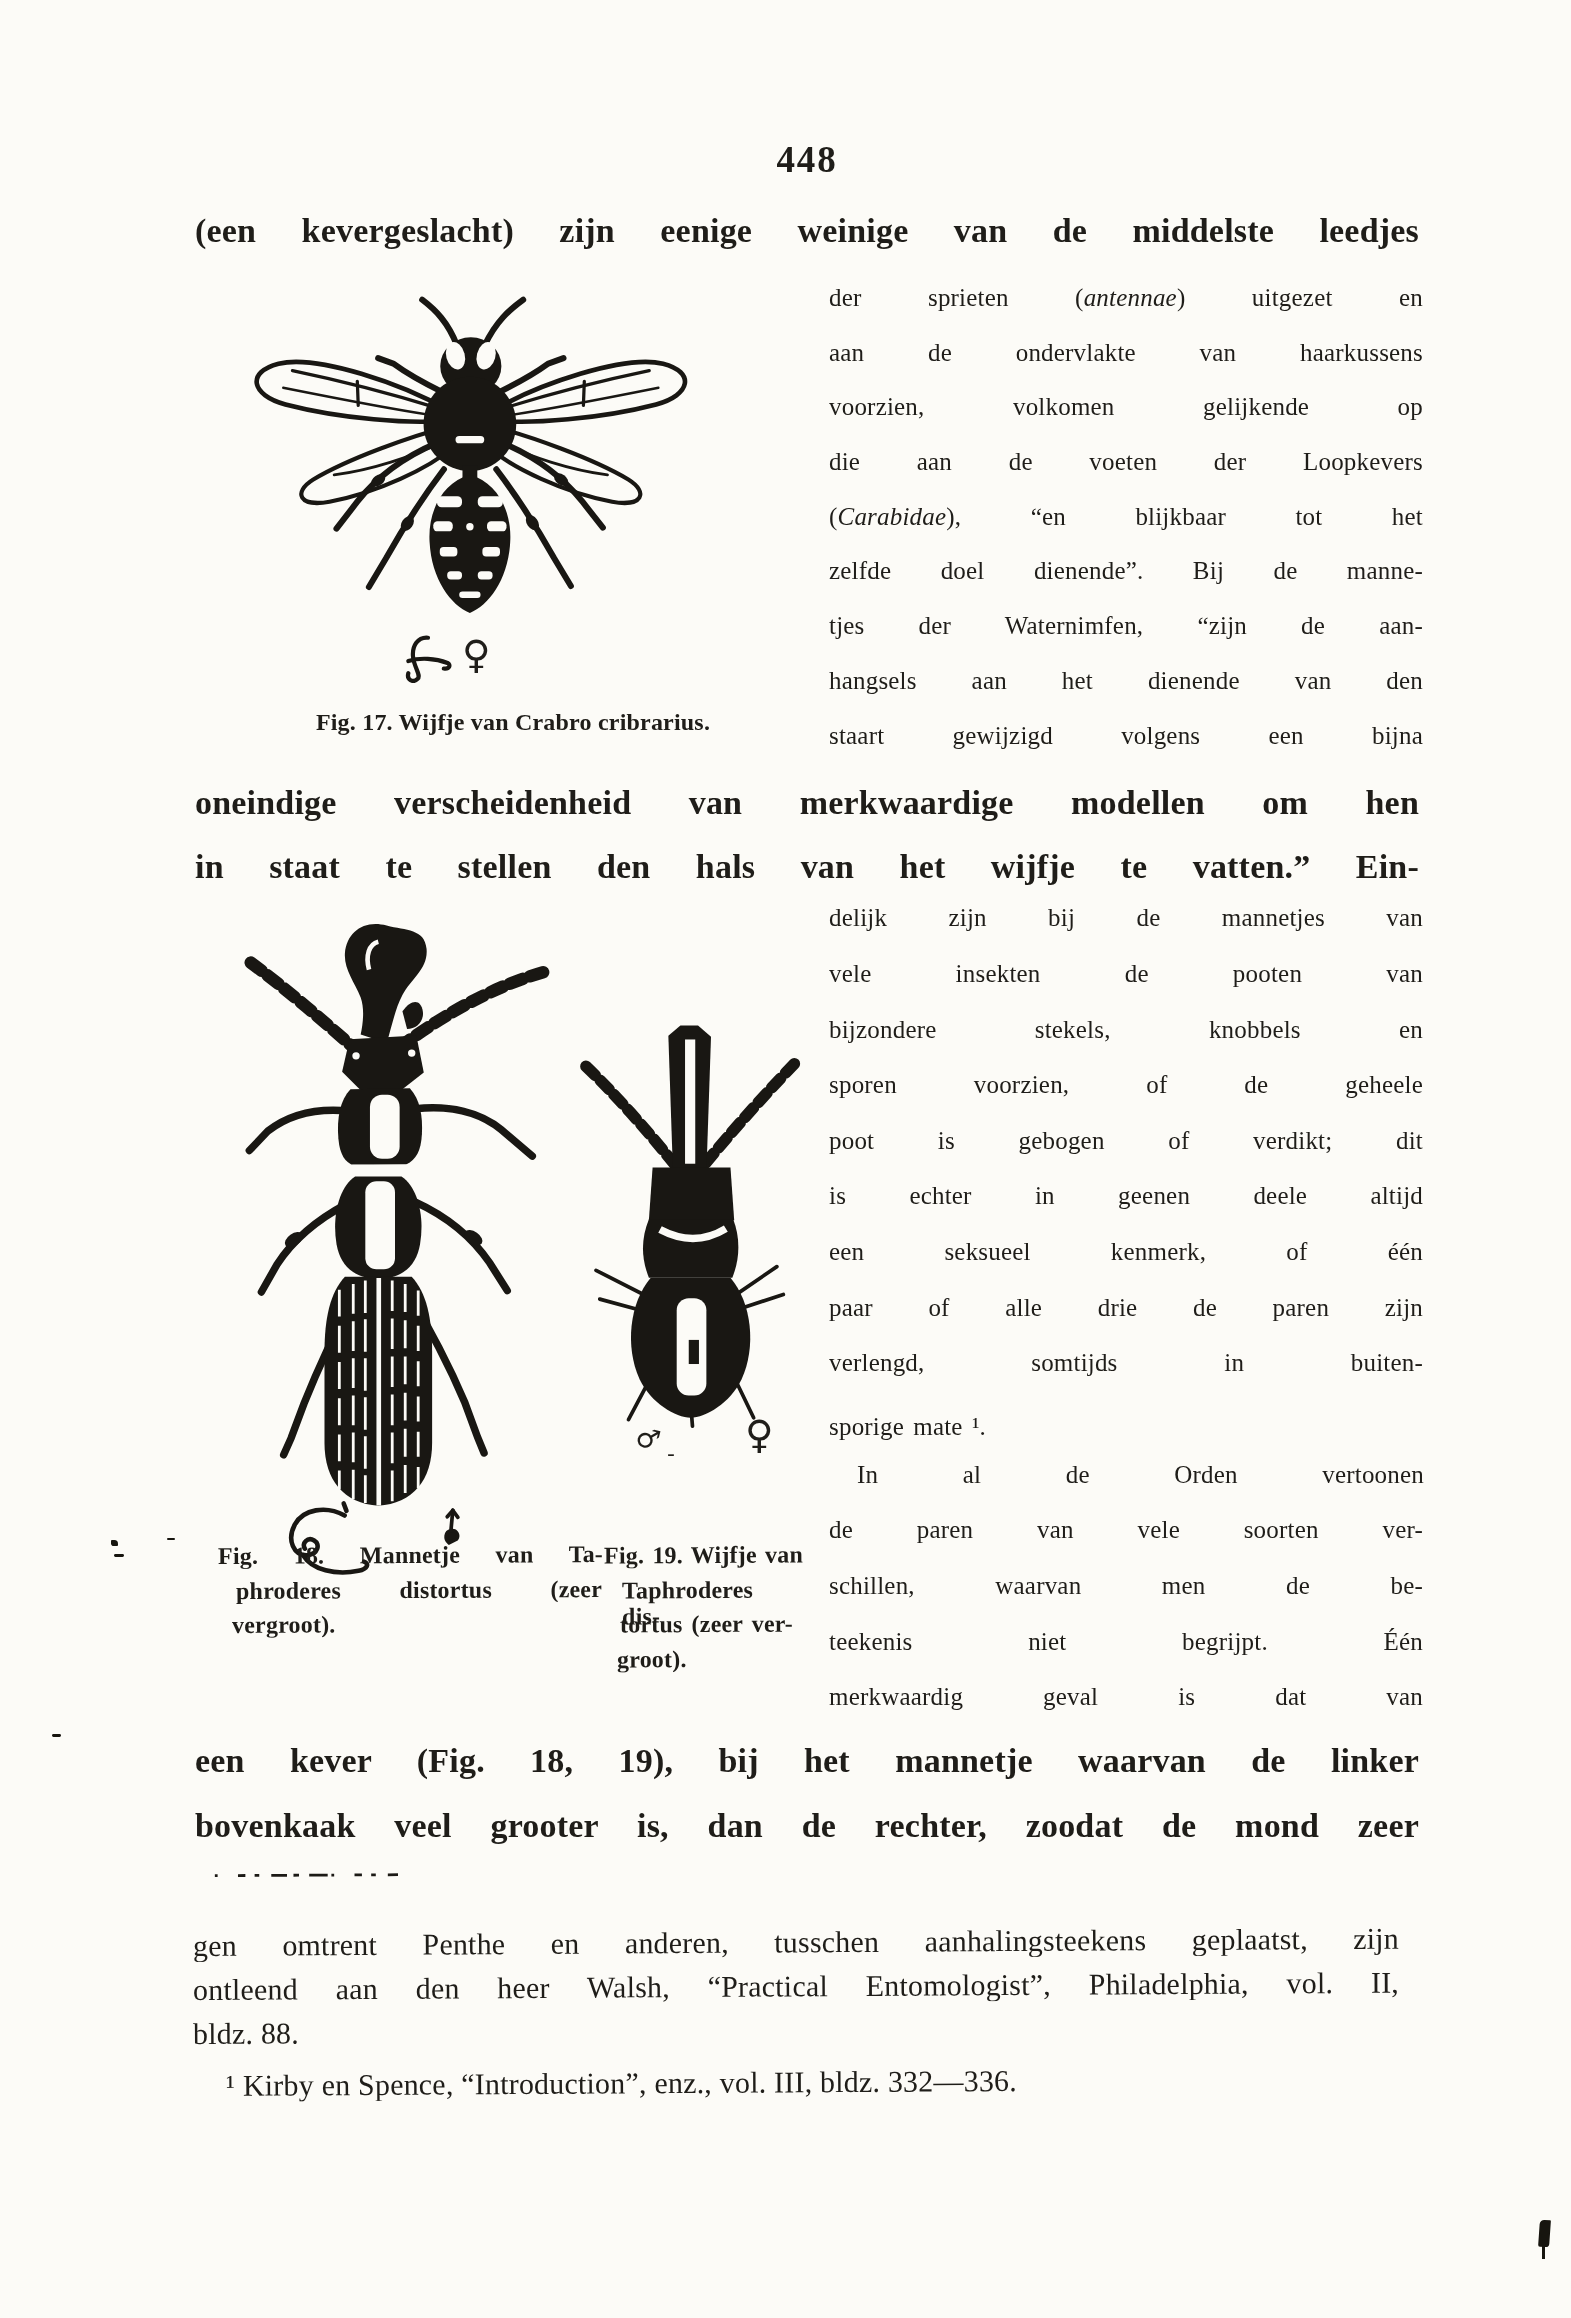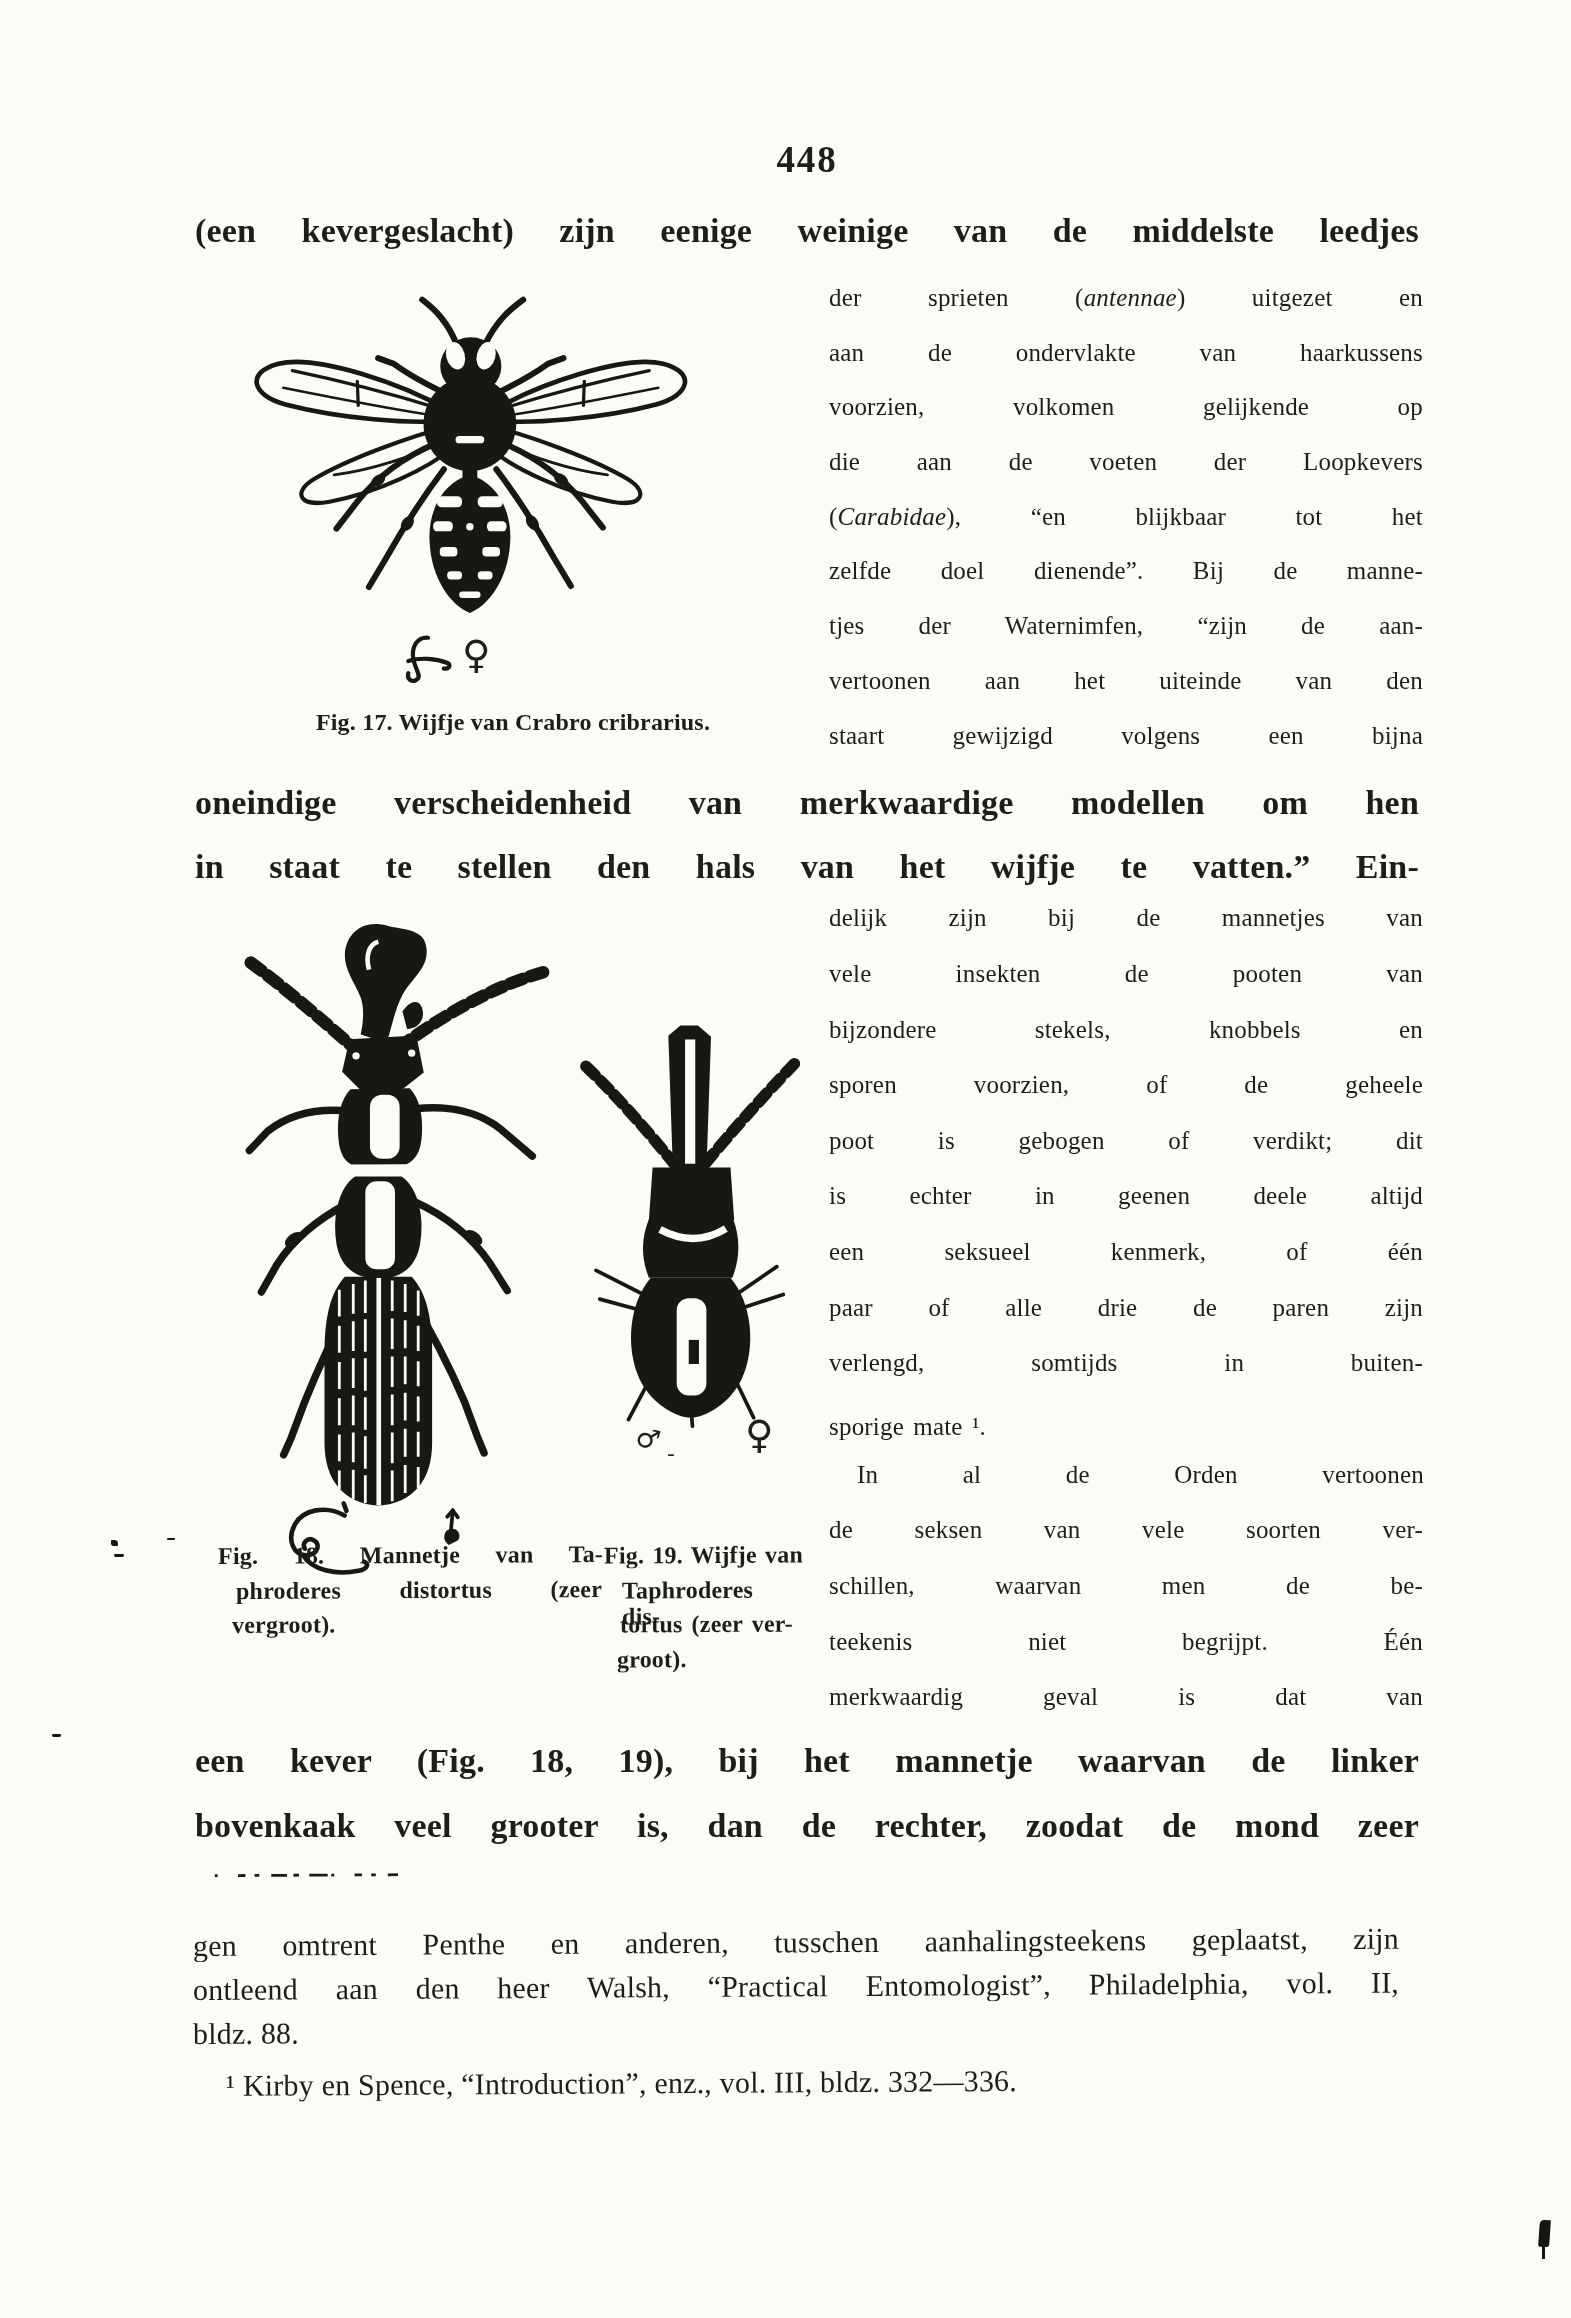--- a/index.html
+++ b/index.html
@@ -137,21 +137,21 @@
 
   <div class="cap noj" style="left:216px;top:709px;width:594px;text-align:center;text-align-last:center">Fig. 17. Wijfje van Crabro cribrarius.</div>
 
   <div class="tl col" style="top:284px"><span>der sprieten (</span><span class="it">antennae</span><span>) uitgezet en</span></div>
   <div class="tl col" style="top:339px">aan de ondervlakte van haarkussens</div>
   <div class="tl col" style="top:393px">voorzien, volkomen gelijkende op</div>
   <div class="tl col" style="top:448px">die aan de voeten der Loopkevers</div>
   <div class="tl col" style="top:503px"><span>(</span><span class="it">Carabidae</span><span>), “en blijkbaar tot het</span></div>
   <div class="tl col" style="top:557px">zelfde doel dienende”. Bij de manne-</div>
   <div class="tl col" style="top:612px">tjes der Waternimfen, “zijn de aan-</div>
-  <div class="tl col" style="top:667px">vertoonen aan het uiteinde van den</div>
+  <div class="tl col" style="top:667px">hangsels aan het dienende van den</div>
   <div class="tl col" style="top:722px">staart gewijzigd volgens een bijna</div>
 
   <div class="tl wide" style="top:783px">oneindige verscheidenheid van merkwaardige modellen om hen</div>
   <div class="tl wide" style="top:847px">in staat te stellen den hals van het wijfje te vatten.” Ein-</div>
 
   <div class="figholder" style="left:239px;top:900px;width:325px;height:617px">
     <svg width="325" height="617" viewBox="0 0 700 1330">
 
       <g fill="none" stroke="#191713" stroke-linecap="round">
         <path d="M260,330 C190,268 100,190 25,135" stroke-width="27" stroke-dasharray="30 16"></path>
@@ -263,21 +263,21 @@
   <div class="tl col" style="top:960px">vele insekten de pooten van</div>
   <div class="tl col" style="top:1016px">bijzondere stekels, knobbels en</div>
   <div class="tl col" style="top:1071px">sporen voorzien, of de geheele</div>
   <div class="tl col" style="top:1127px">poot is gebogen of verdikt; dit</div>
   <div class="tl col" style="top:1182px">is echter in geenen deele altijd</div>
   <div class="tl col" style="top:1238px">een seksueel kenmerk, of één</div>
   <div class="tl col" style="top:1294px">paar of alle drie de paren zijn</div>
   <div class="tl col" style="top:1349px">verlengd, somtijds in buiten-</div>
   <div class="tl col noj" style="top:1405px">sporige mate ¹.</div>
   <div class="tl col" style="top:1461px;padding-left:28px;width:567px">In al de Orden vertoonen</div>
-  <div class="tl col" style="top:1516px">de seksen van vele soorten ver-</div>
+  <div class="tl col" style="top:1516px">de paren van vele soorten ver-</div>
   <div class="tl col" style="top:1572px">schillen, waarvan men de be-</div>
   <div class="tl col" style="top:1628px">teekenis niet begrijpt. Één</div>
   <div class="tl col" style="top:1683px">merkwaardig geval is dat van</div>
 
   <div class="cap" style="left:218px;top:1542px;width:385px;transform:rotate(-0.3deg)">Fig. 18. Mannetje van Ta-</div>
   <div class="cap" style="left:236px;top:1577px;width:366px;transform:rotate(-0.3deg)">phroderes distortus (zeer</div>
   <div class="cap noj" style="left:232px;top:1611px;width:366px;transform:rotate(-0.3deg)">vergroot).</div>
 
   <div class="cap" style="left:604px;top:1542px;width:199px;transform:rotate(-0.3deg)">Fig. 19. Wijfje van</div>
   <div class="cap" style="left:622px;top:1577px;width:172px;transform:rotate(-0.3deg)">Taphroderes dis-</div>

